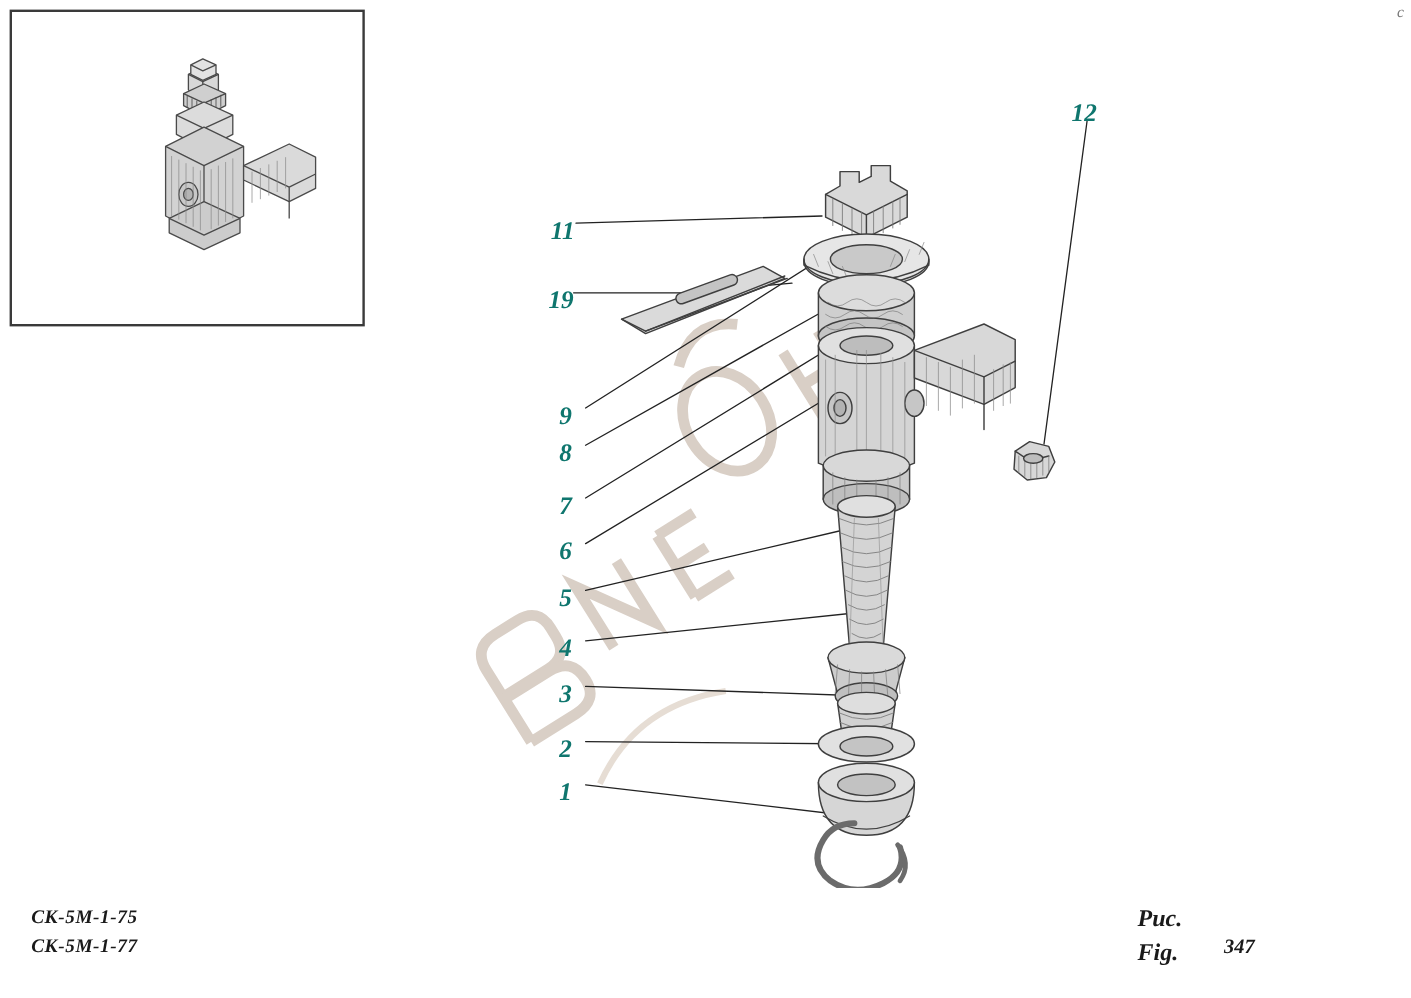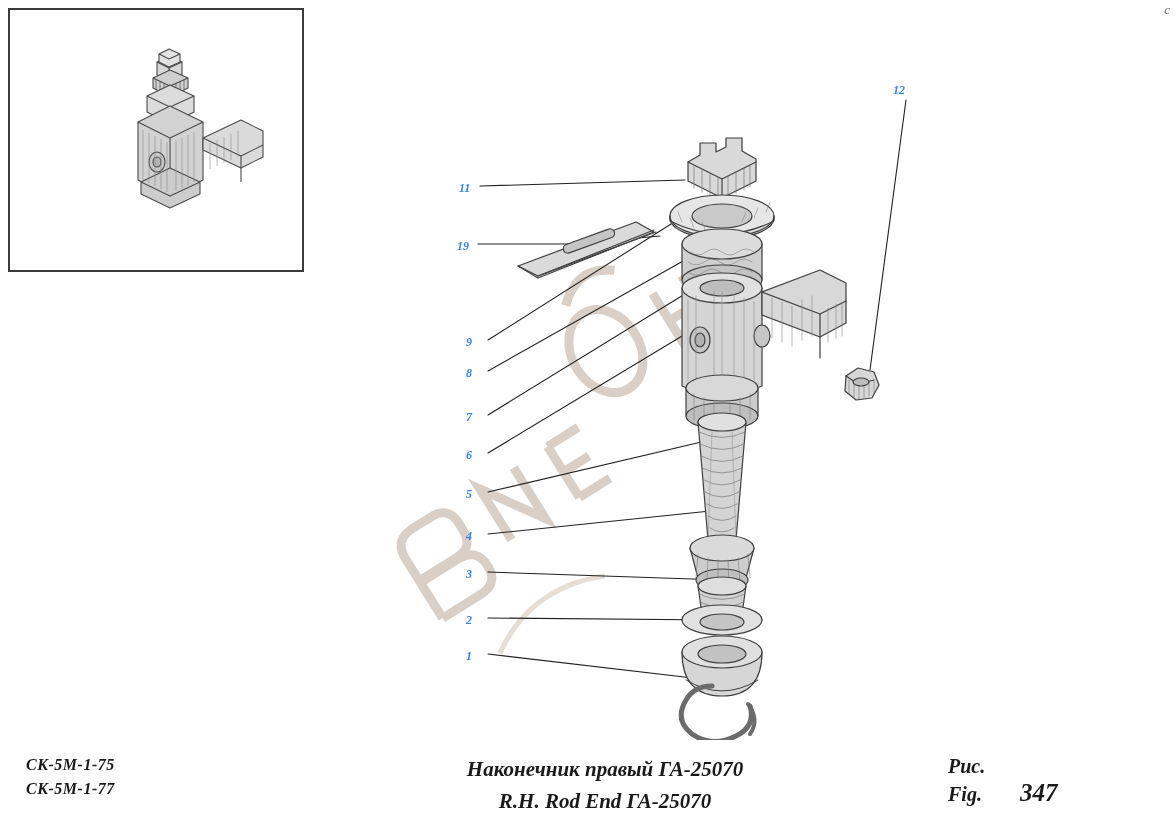--- a/index.html
+++ b/index.html
@@ -27,43 +27,43 @@
 
   
   .drawing{position:absolute;left:330px;top:40px;width:700px;height:700px;}
 
   
   .callout{
     position:absolute;
     font-family:"Liberation Serif", serif;
     font-style:italic;
     font-weight:700;
-    font-size:12px;
-    color:#3b82f6;
+    font-size:21px;
+    color:#0f766e;
     line-height:1;
   }
 
   
   .code-block{
     position:absolute;left:26px;top:756px;
     font-style:italic;font-weight:700;font-size:16px;letter-spacing:.5px;
   }
   .code-block div{margin-bottom:6px;}
   .title-block{
     position:absolute;left:395px;top:757px;width:420px;
     font-style:italic;font-weight:700;font-size:21px;text-align:center;
   }
   .title-block div{margin-bottom:7px;white-space:nowrap;}
   .fig-block{
     position:absolute;left:948px;top:755px;
     font-style:italic;font-weight:700;font-size:20px;
   }
   .fig-block .labels div{margin-bottom:5px;}
   .fig-block .num{
-    position:absolute;left:72px;top:24px;font-size:25px;font-style:italic;font-weight:700;
+    position:absolute;left:72px;top:24px;font-size:17px;font-style:italic;font-weight:700;
   }
   .corner-mark{
     position:absolute;right:6px;top:2px;font-size:13px;color:#777;font-style:italic;
   }
 </style>
 </head>
 <body>
 
 <div id="page">
 
@@ -349,24 +349,20 @@
   <div class="callout" style="left:466px;top:530px;">4</div>
   <div class="callout" style="left:466px;top:568px;">3</div>
   <div class="callout" style="left:466px;top:614px;">2</div>
   <div class="callout" style="left:466px;top:650px;">1</div>
 
   <div class="code-block">
     <div>СК-5М-1-75</div>
     <div>СК-5М-1-77</div>
   </div>
 
-  <div class="title-block">
-    <div>Наконечник правый ГА-25070</div>
-    <div>R.H. Rod End ГА-25070</div>
-  </div>
 
   <div class="fig-block">
     <div class="labels">
       <div>Рис.</div>
       <div>Fig.</div>
     </div>
     <div class="num">347</div>
   </div>
 
 </div>

